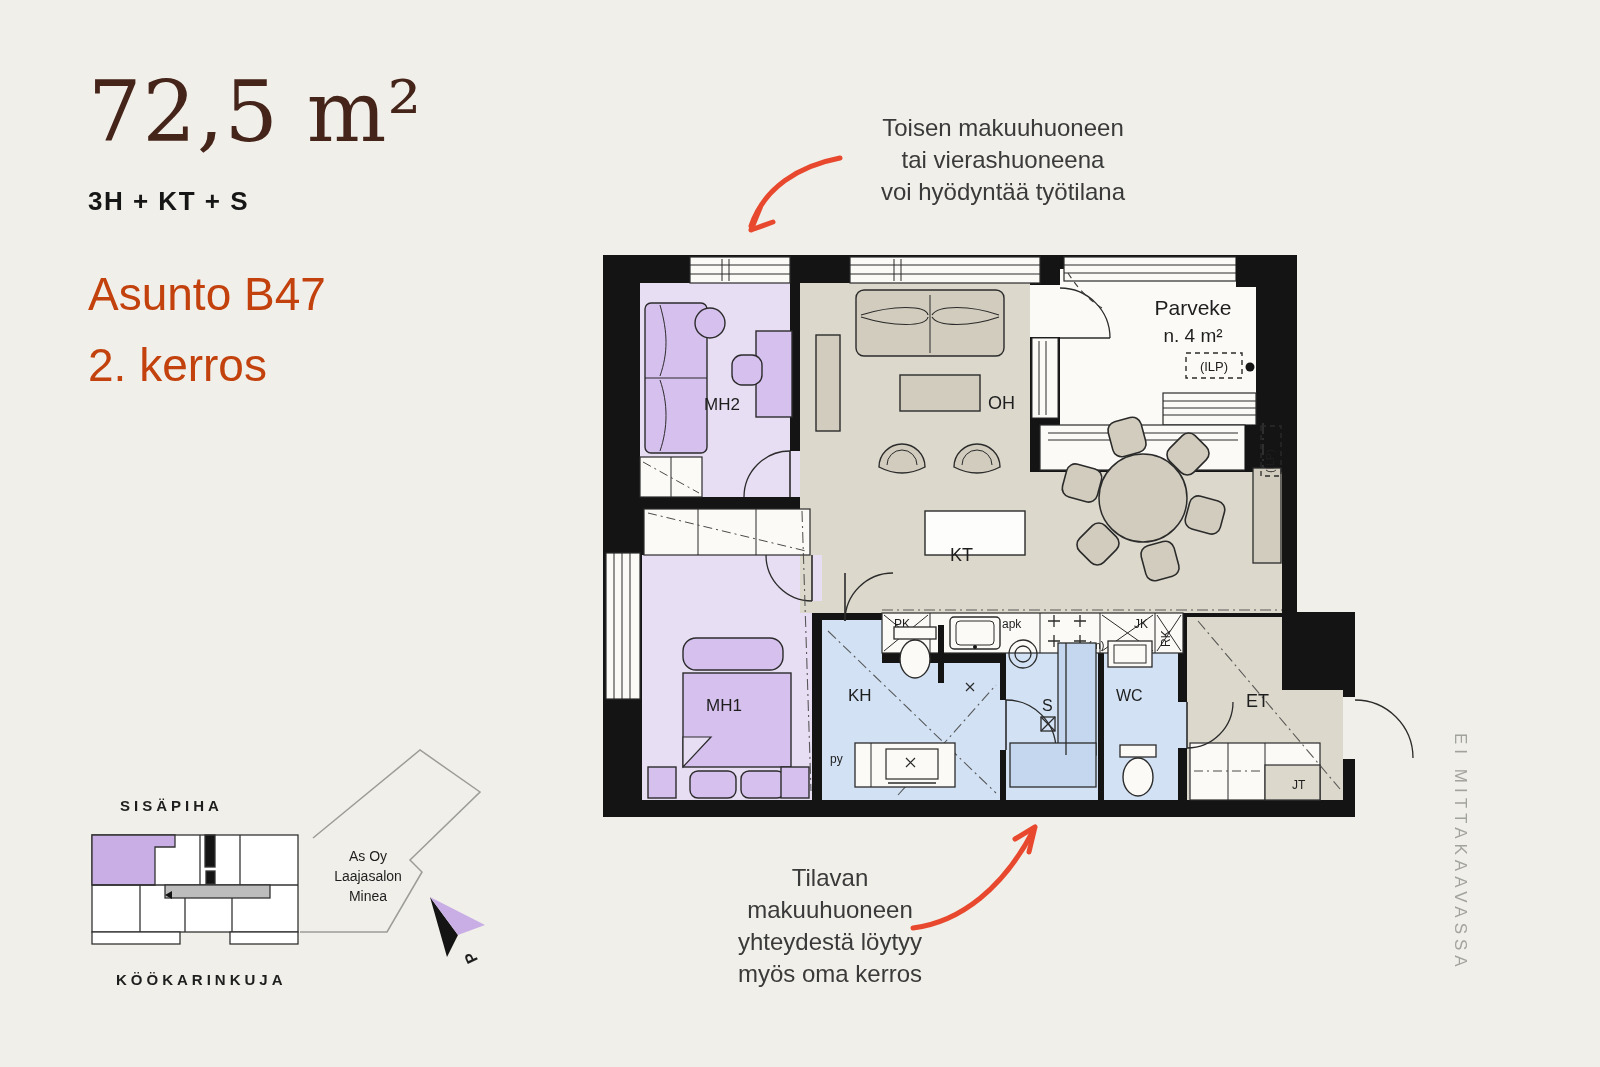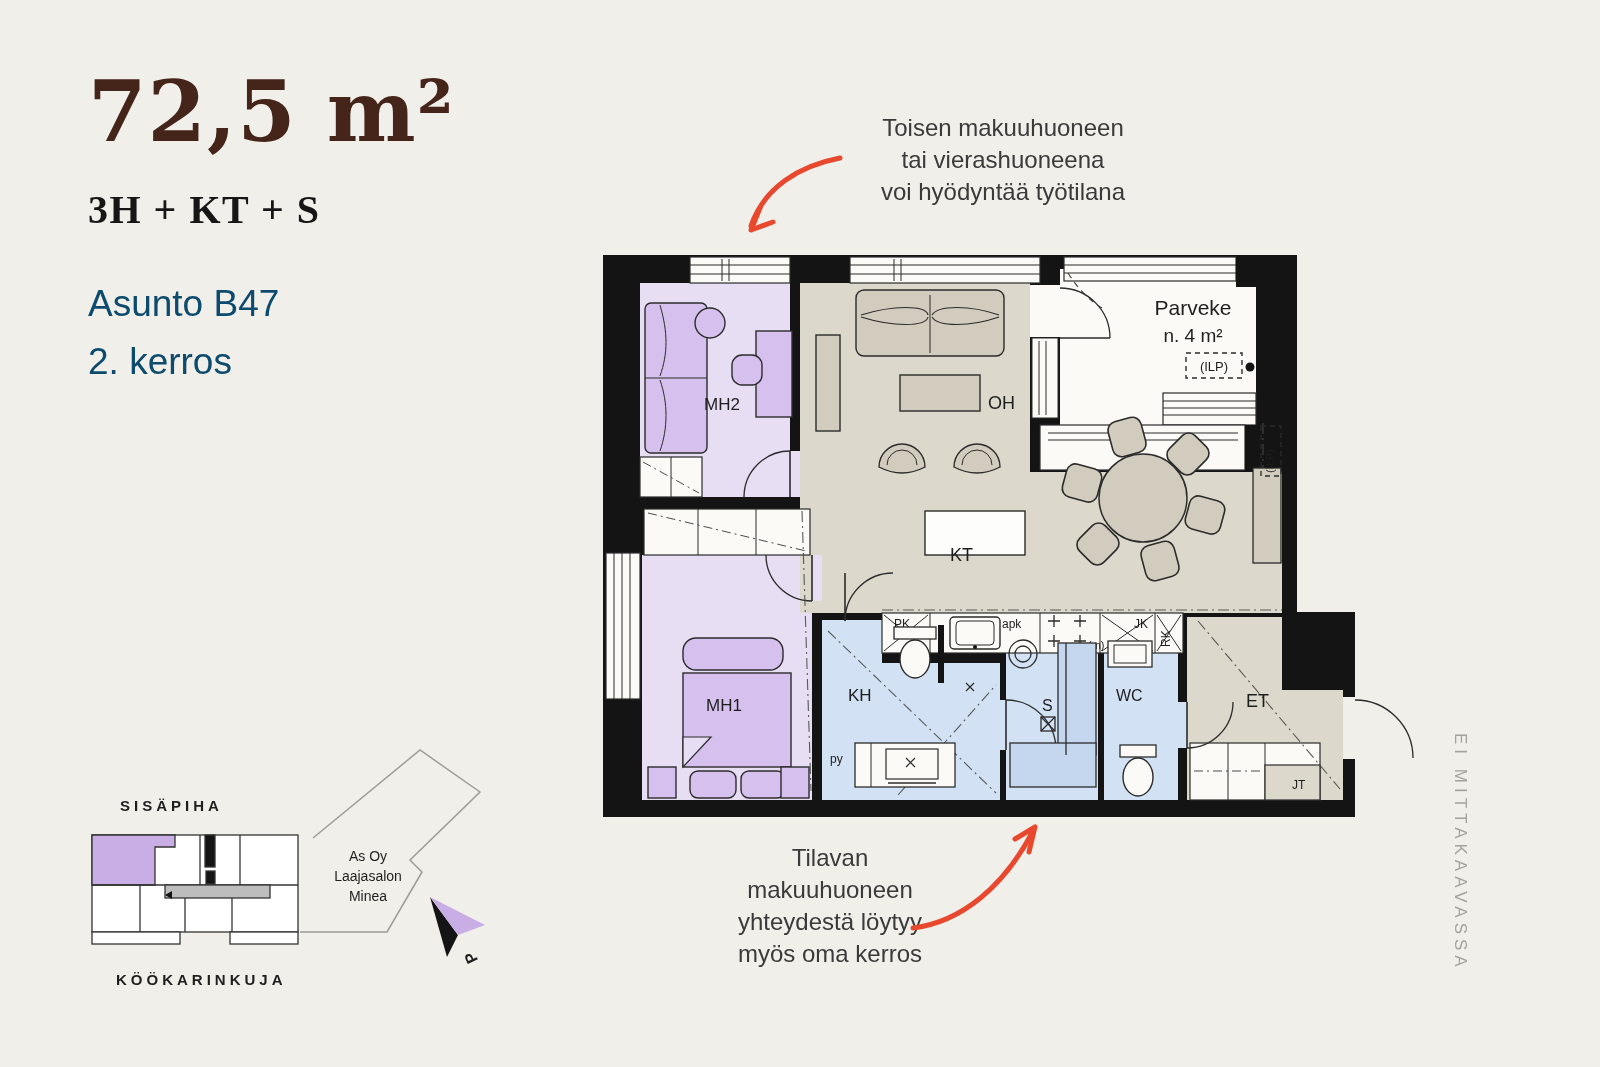--- a/index.html
+++ b/index.html
@@ -8,35 +8,35 @@
     background:#f0efe9;
     font-family:"Liberation Sans", sans-serif;
     color:#1c1c1c;
   }
   .abs{position:absolute;}
 
   
   .header{left:88px;top:68px;width:460px;}
   .area-title{
     font-family:"DejaVu Serif", serif;
-    font-weight:700;
+    font-weight:400;
     font-size:84px;letter-spacing:1px;
     color:#45241a;line-height:1.05;margin:0;
   }
   .layout-line{
-    margin-top:30px;font-size:40px;font-weight:700;
-    letter-spacing:1.5px;color:#161616;font-family:Liberation Serif, serif;
+    margin-top:30px;font-size:26px;font-weight:700;
+    letter-spacing:1.5px;color:#161616;
   }
-  .apartment-lines{margin-top:42px;font-size:37px;color:#0c4a6e;line-height:1.55;}
+  .apartment-lines{margin-top:42px;font-size:46px;color:#c2410c;line-height:1.55;}
 
   
   .annotation{font-size:24px;color:#3a3a3a;text-align:center;line-height:1.33;}
   .annotation span{display:block;}
   .annotation-top{left:838px;top:112px;width:330px;}
-  .annotation-bottom{left:730px;top:842px;width:200px;text-align:center;}
+  .annotation-bottom{left:730px;top:862px;width:200px;text-align:center;}
 
   
   .scale-note{
     left:1450px;top:733px;height:300px;
     writing-mode:vertical-rl;
     font-size:17px;letter-spacing:5px;color:#a3a39e;
   }
 
   svg text{font-family:"Liberation Sans", sans-serif;fill:#1e1e1e;}
 </style>

